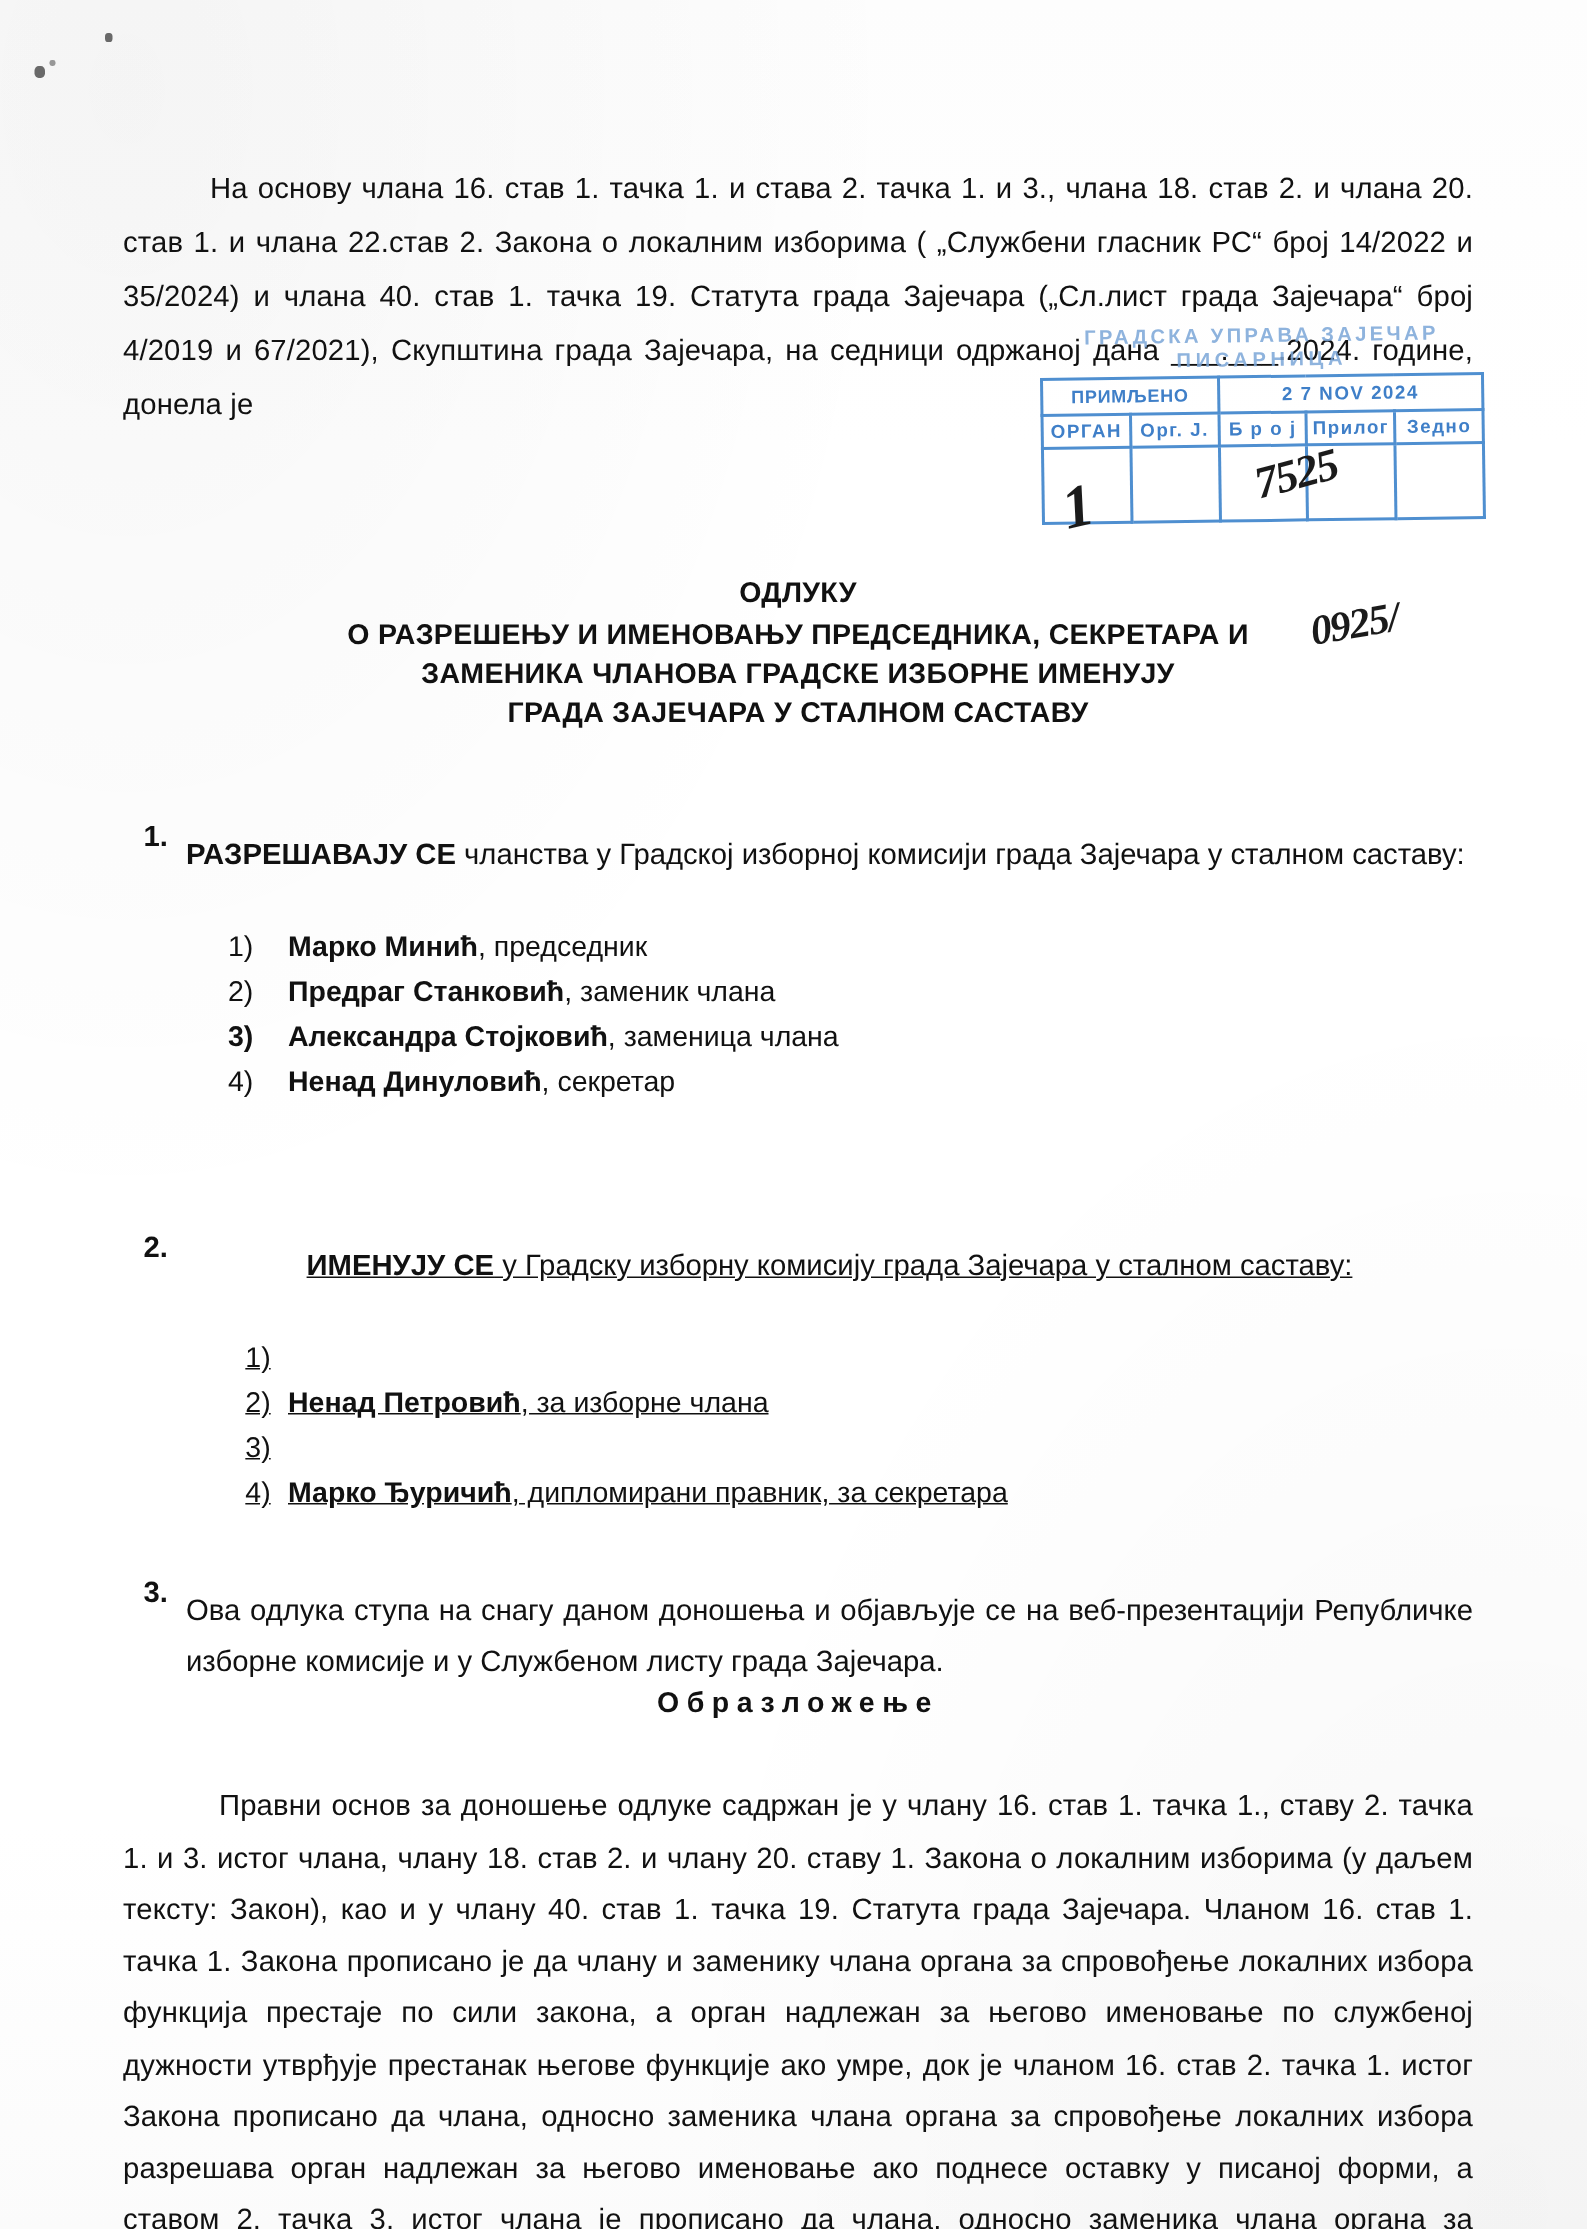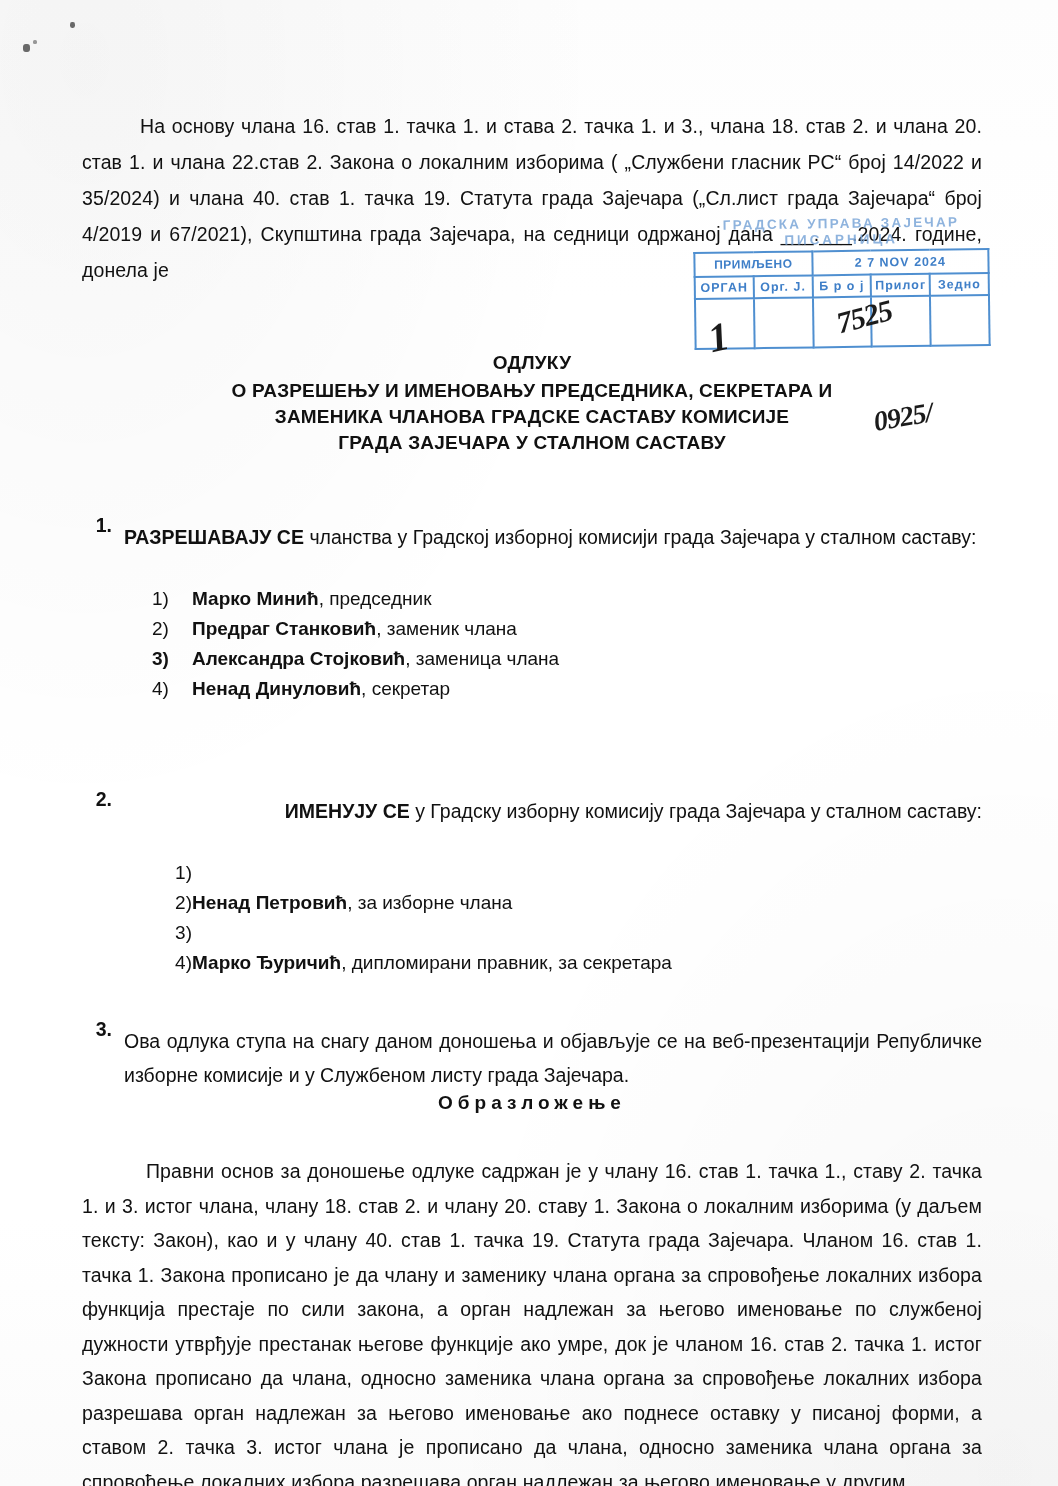--- a/index.html
+++ b/index.html
@@ -44,21 +44,21 @@
   .intro {
     font-size: 19.5px;
     line-height: 36px;
     text-align: justify;
     text-indent: 58px;
     margin: 0;
     padding-top: 108px;
     letter-spacing: .1px;
   }
   .title-block {
-    margin-top: 62px;
+    margin-top: 95px;
     text-align: center;
     font-weight: bold;
     font-size: 19px;
     line-height: 26px;
     letter-spacing: .2px;
   }
   .title-main {
     font-size: 19px;
     margin-bottom: 2px;
   }
@@ -77,21 +77,21 @@
     flex: 0 0 42px;
     text-align: right;
     padding-right: 12px;
     box-sizing: border-box;
   }
   .clause-body {
     flex: 1;
     text-align: justify;
     margin-top: 12px;
   }
-  .clause-body.nojust { text-align: right; }
+  .clause-body.nojust { text-align: center; text-decoration: underline; }
   .b { font-weight: bold; }
   .sublist {
     margin: 30px 0 0 0;
     padding: 0;
     list-style: none;
     font-size: 19px;
     line-height: 30px;
   }
   .sublist li {
     display: flex;
@@ -201,21 +201,21 @@
   <div class="speck" style="left:70px;top:22px;width:5px;height:6px;"></div>
   <div class="speck" style="left:33px;top:40px;width:4px;height:4px;opacity:.5;"></div>
 
   <div class="content">
 
     <p class="intro">На основу члана 16. став 1. тачка 1. и става 2. тачка 1. и 3., члана 18. став 2. и члана 20. став 1. и члана 22.став 2. Закона о локалним изборима ( „Службени гласник РС“ број 14/2022 и 35/2024) и члана 40. став 1. тачка 19.  Статута града Зајечара („Сл.лист града Зајечара“ број 4/2019 и 67/2021), Скупштина града Зајечара, на седници одржаној дана ___.___.2024. године, донела је</p>
 
     <div class="title-block">
       <div class="title-main">ОДЛУКУ</div>
       <div class="title-line">О РАЗРЕШЕЊУ И ИМЕНОВАЊУ ПРЕДСЕДНИКА, СЕКРЕТАРА И</div>
-      <div class="title-line">ЗАМЕНИКА ЧЛАНОВА ГРАДСКЕ САСТАВУ КОМИСИЈЕ</div>
+      <div class="title-line">ЗАМЕНИКА ЧЛАНОВА ГРАДСКЕ ИЗБОРНЕ ИМЕНУЈУ</div>
       <div class="title-line">ГРАДА ЗАЈЕЧАРА У СТАЛНОМ САСТАВУ</div>
     </div>
 
     <div class="clause">
       <div class="clause-num">1.</div>
       <div class="clause-body">
         <span class="b">РАЗРЕШАВАЈУ  СЕ</span><span> чланства у Градској изборној комисији града Зајечара  у сталном саставу:</span>
         <ul class="sublist">
           <li>
             <span class="sub-num">1)</span>

